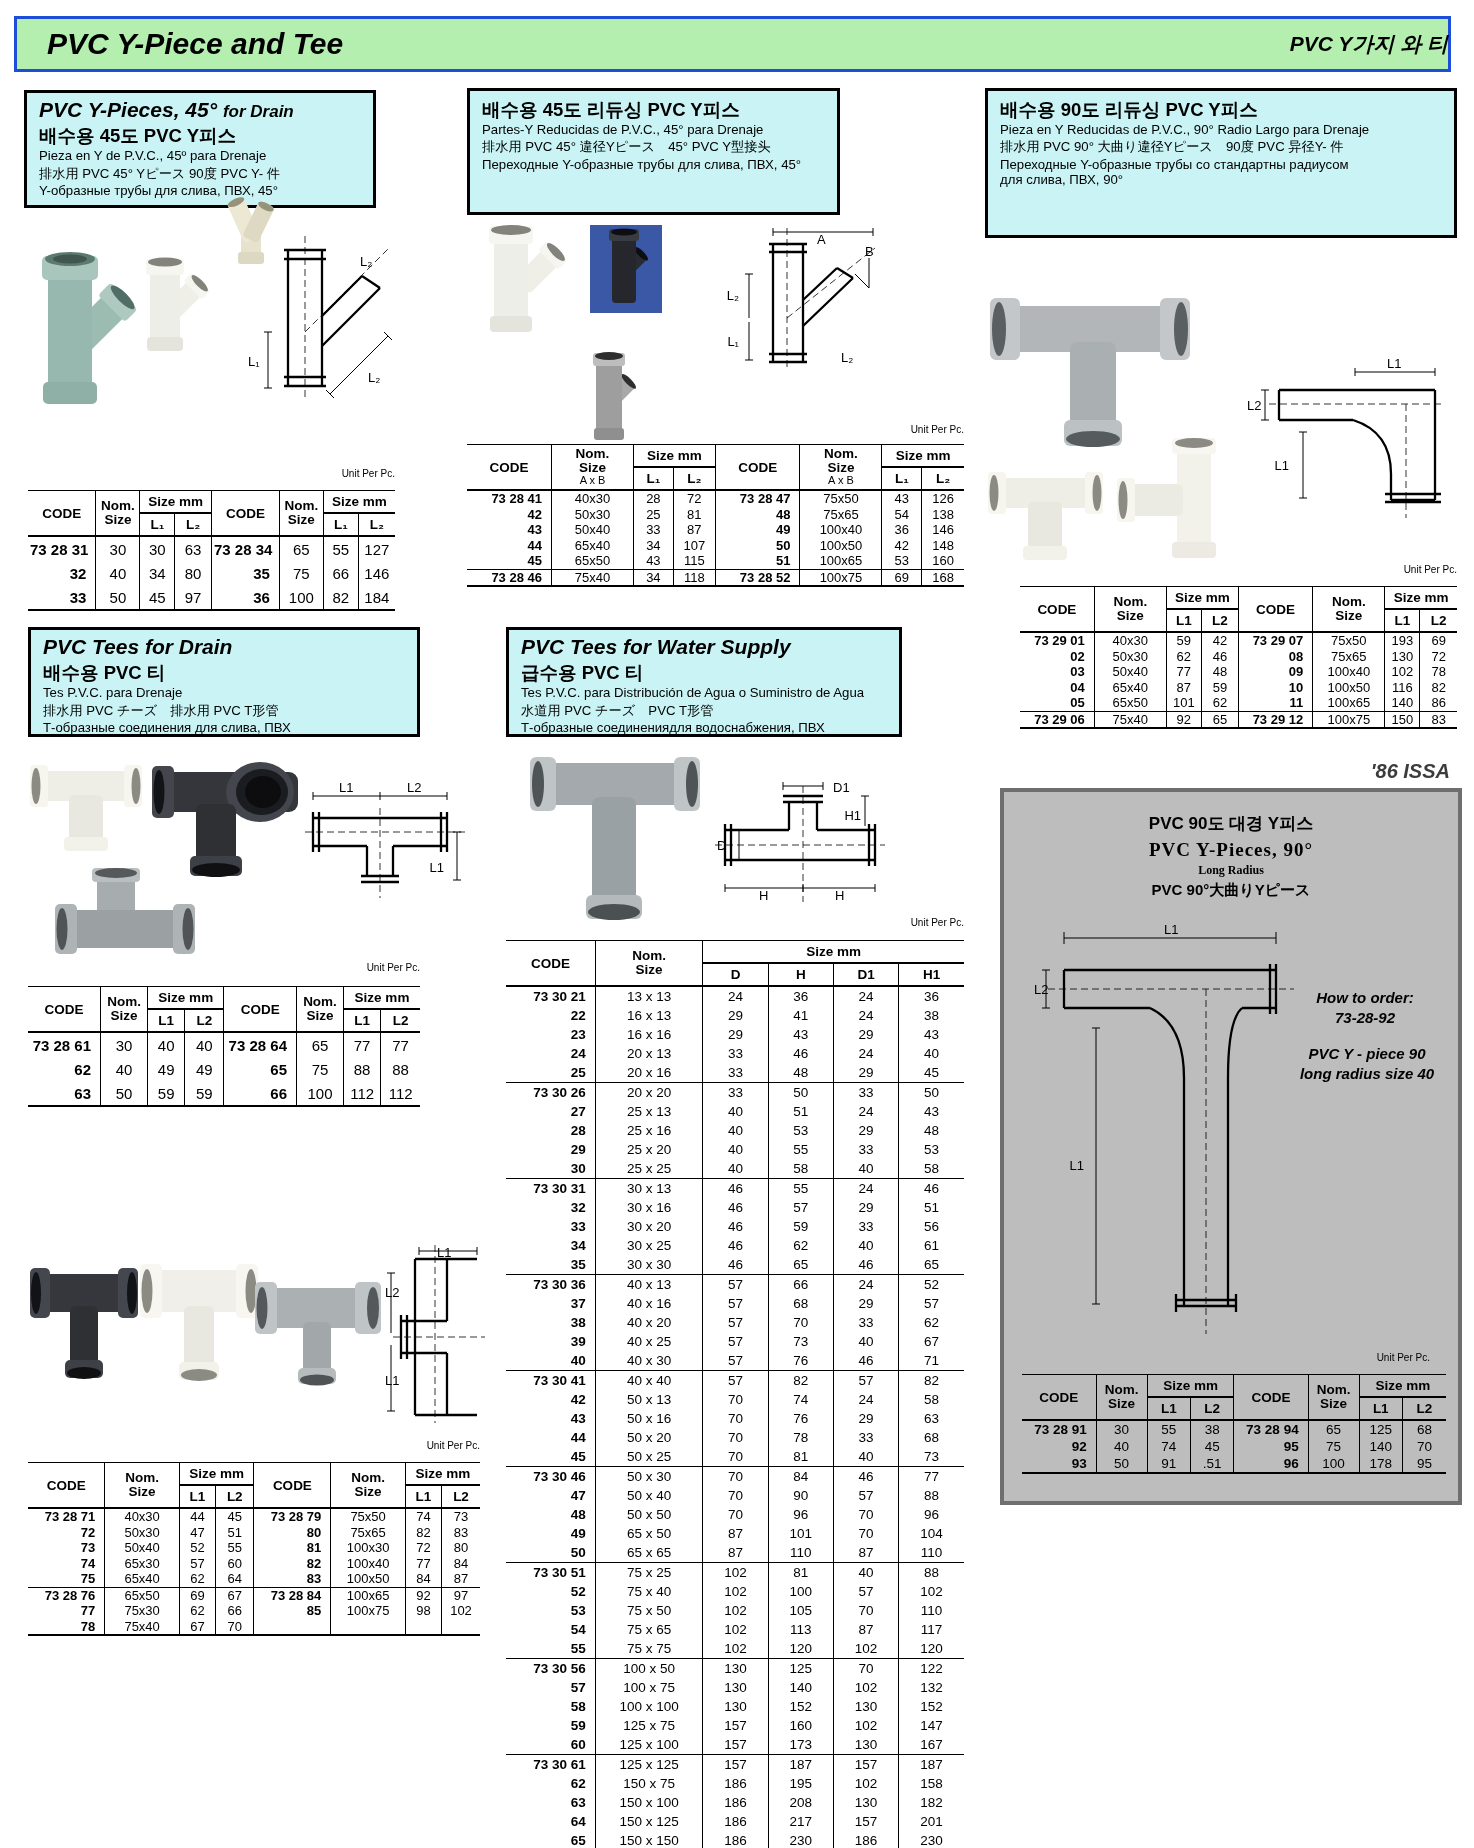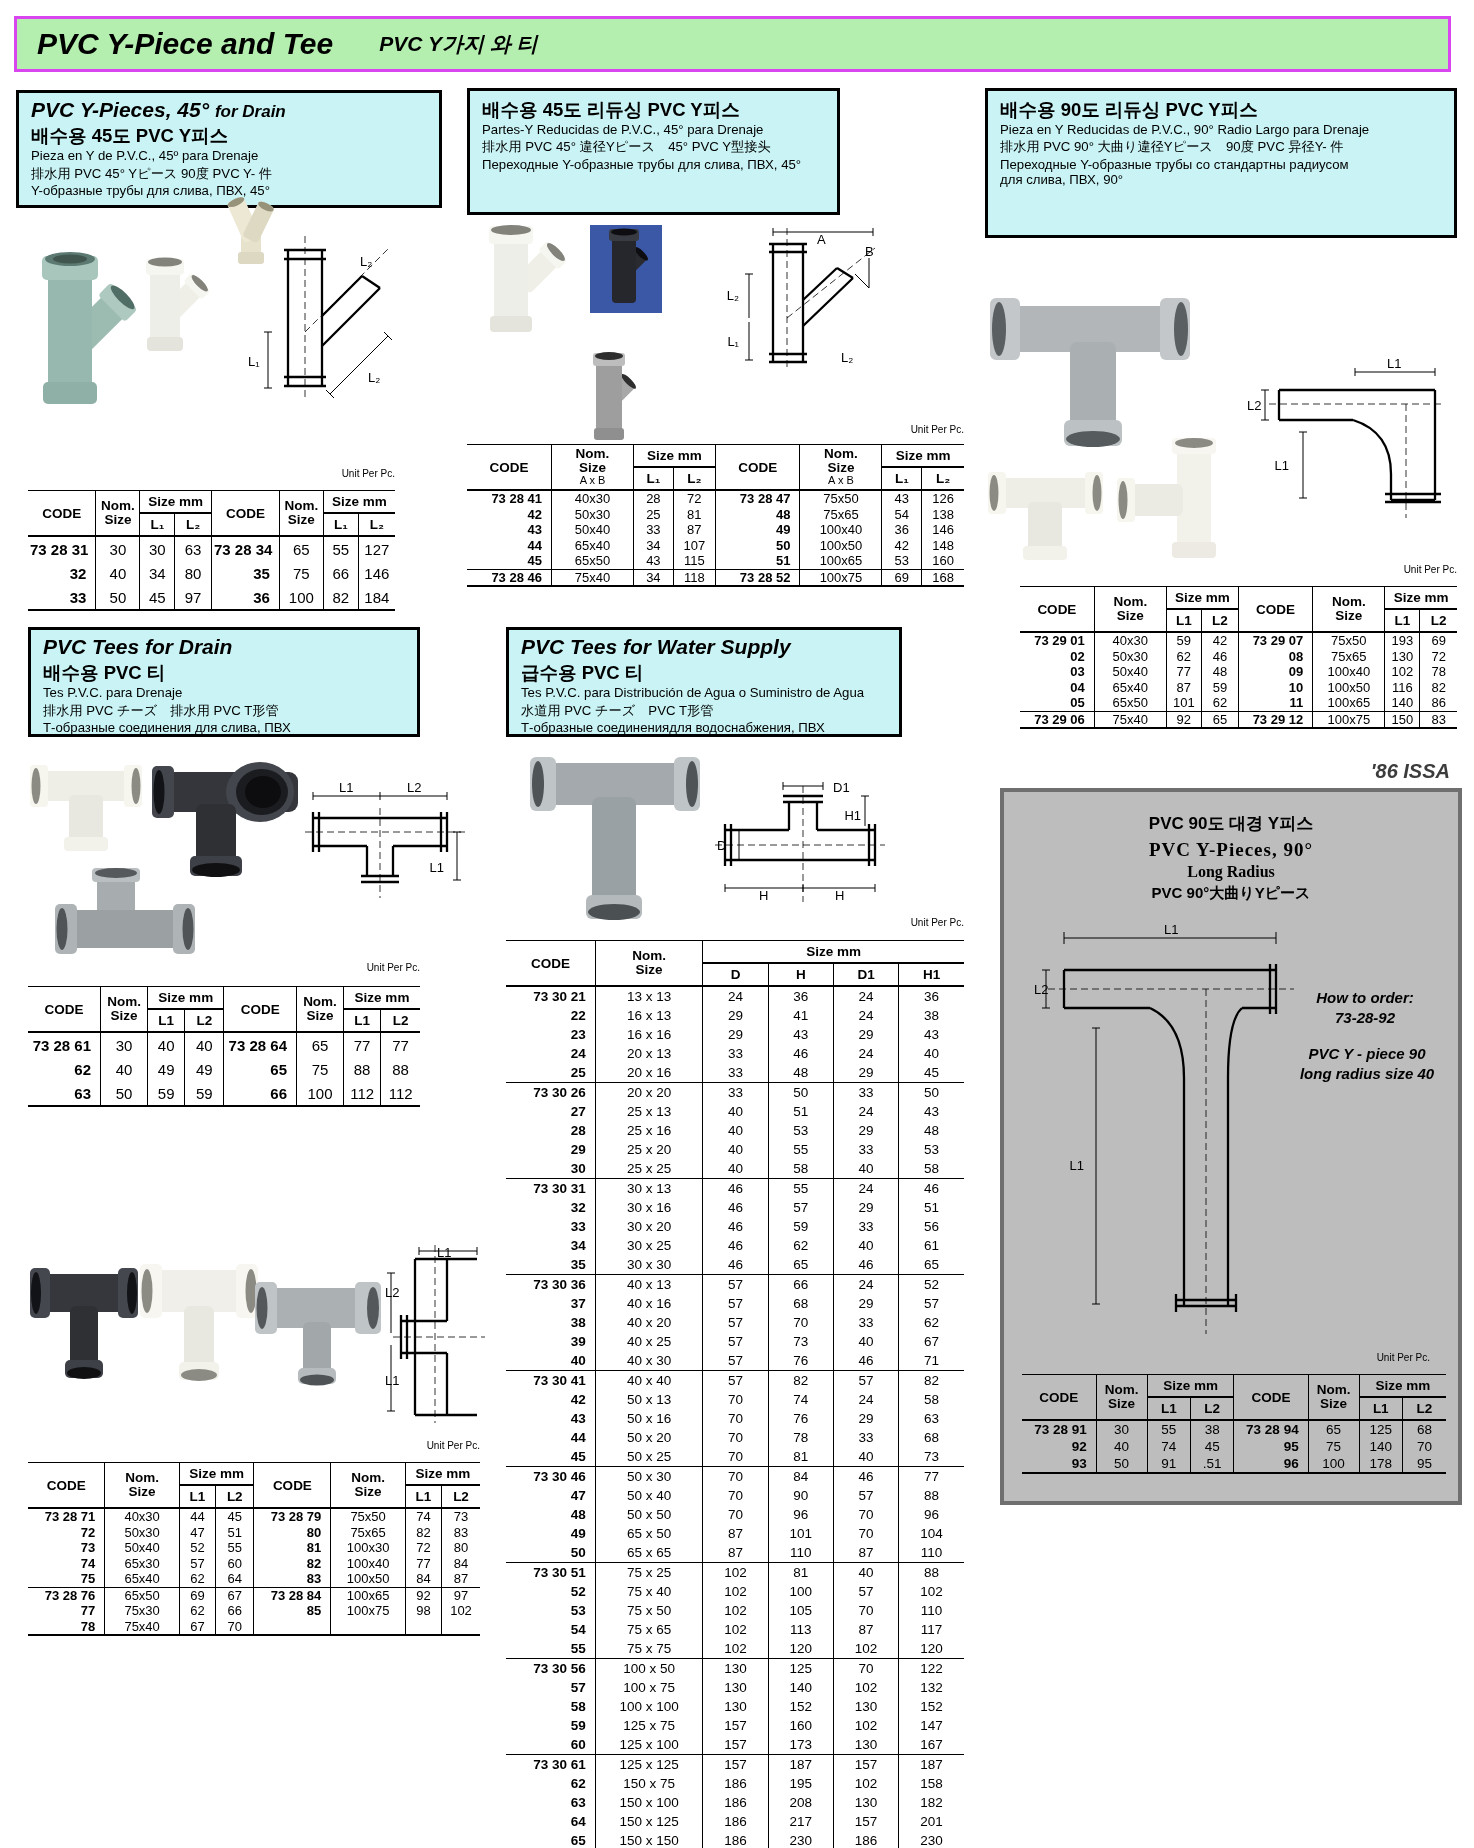--- a/index.html
+++ b/index.html
@@ -1,20 +1,20 @@
 <!DOCTYPE html>
 <html><head>
 <meta charset="utf-8">
 <style>
   html,body{margin:0;padding:0;background:#ddd;}
   .page{position:relative;width:1474px;height:1848px;background:#ffffff;margin:0 auto;
         font-family:"Liberation Sans",sans-serif;color:#000;overflow:hidden;}
   
   .banner{position:absolute;left:14px;top:16px;width:1437px;height:56px;background:#b4efb0;
-          border:3px solid #d946ef;box-sizing:border-box;display:flex;align-items:center;padding-left:20px;}
+          border:3px solid #1d4ed8;box-sizing:border-box;display:flex;align-items:center;padding-left:30px;justify-content:space-between;}
   .banner .en{font-style:italic;font-weight:bold;font-size:30px;}
   .banner .kr{font-style:italic;font-weight:bold;font-size:21px;margin-left:46px;}
   
   .secbox{position:absolute;background:#c9f3f4;border:3px solid #000;box-sizing:border-box;
           padding:5px 8px 3px 12px;line-height:1.15;}
   .sec-title{font-style:italic;font-weight:bold;font-size:21px;}
   .sec-suffix{font-size:17px;font-style:italic;font-weight:bold;}
   .sec-suffix.block{display:block;margin-top:1px;}
   .sec-kr{font-weight:bold;font-size:18.5px;margin-top:3px;}
   .sec-sm{font-size:13.2px;margin-top:2px;}
@@ -44,37 +44,37 @@
   .dim{stroke:#000;stroke-width:1;fill:none;}
   .cl{stroke:#000;stroke-width:.8;fill:none;stroke-dasharray:7 4;}
   
   .issa-note{position:absolute;left:1290px;top:760px;width:160px;text-align:right;
              font-style:italic;font-weight:bold;font-size:20px;color:#3c3c3c;}
   .issa-box{position:absolute;left:1000px;top:788px;width:462px;height:717px;background:#bdbdbd;
             border:4px solid #6f6f6f;box-sizing:border-box;}
   .issa-t1{text-align:center;font-weight:bold;font-size:17px;margin-top:20px;}
   .issa-t2{text-align:center;font-weight:bold;font-size:19px;margin-top:4px;
            font-family:"Liberation Serif",serif;letter-spacing:1px;}
-  .issa-t3{text-align:center;font-weight:bold;font-size:16px;margin-top:2px;
+  .issa-t3{text-align:center;font-weight:bold;font-size:12px;margin-top:2px;
            font-family:"Liberation Serif",serif;}
   .issa-t4{text-align:center;font-weight:bold;font-size:15px;margin-top:3px;}
   .issa-order{position:absolute;text-align:center;font-style:italic;font-weight:bold;font-size:15px;line-height:1.3;}
   .issa-box .unit{position:absolute;}
 </style>
 </head>
 <body>
 
 <div class="page">
 
   <div class="banner">
     <span class="en">PVC Y-Piece and Tee</span>
     <span class="kr">PVC Y가지 와 티</span>
   </div>
 
-  <div class="secbox" style="left:16px;top:90px;width:426px;height:118px;">
+  <div class="secbox" style="left:24px;top:90px;width:352px;height:118px;">
     <div class="sec-title"><span>PVC Y-Pieces, 45°</span> <span class="sec-suffix">for Drain</span></div>
     <div class="sec-kr">배수용 45도 PVC Y피스</div>
     <div class="sec-sm">Pieza en Y de P.V.C., 45º para Drenaje</div>
     <div class="sec-sm">排水用 PVC 45°  Yピース 90度 PVC Y- 件</div>
     <div class="sec-sm">Y-образные трубы для слива, ПВХ, 45°</div>
   </div>
 
   <svg class="photo" style="left:212px;top:192px;width:76px;height:72px;" viewBox="0 0 76 72">
     <rect x="29" y="36" width="20" height="32" rx="4" fill="#e6e2cc"></rect>
     <g transform="rotate(-24 39 44)">

